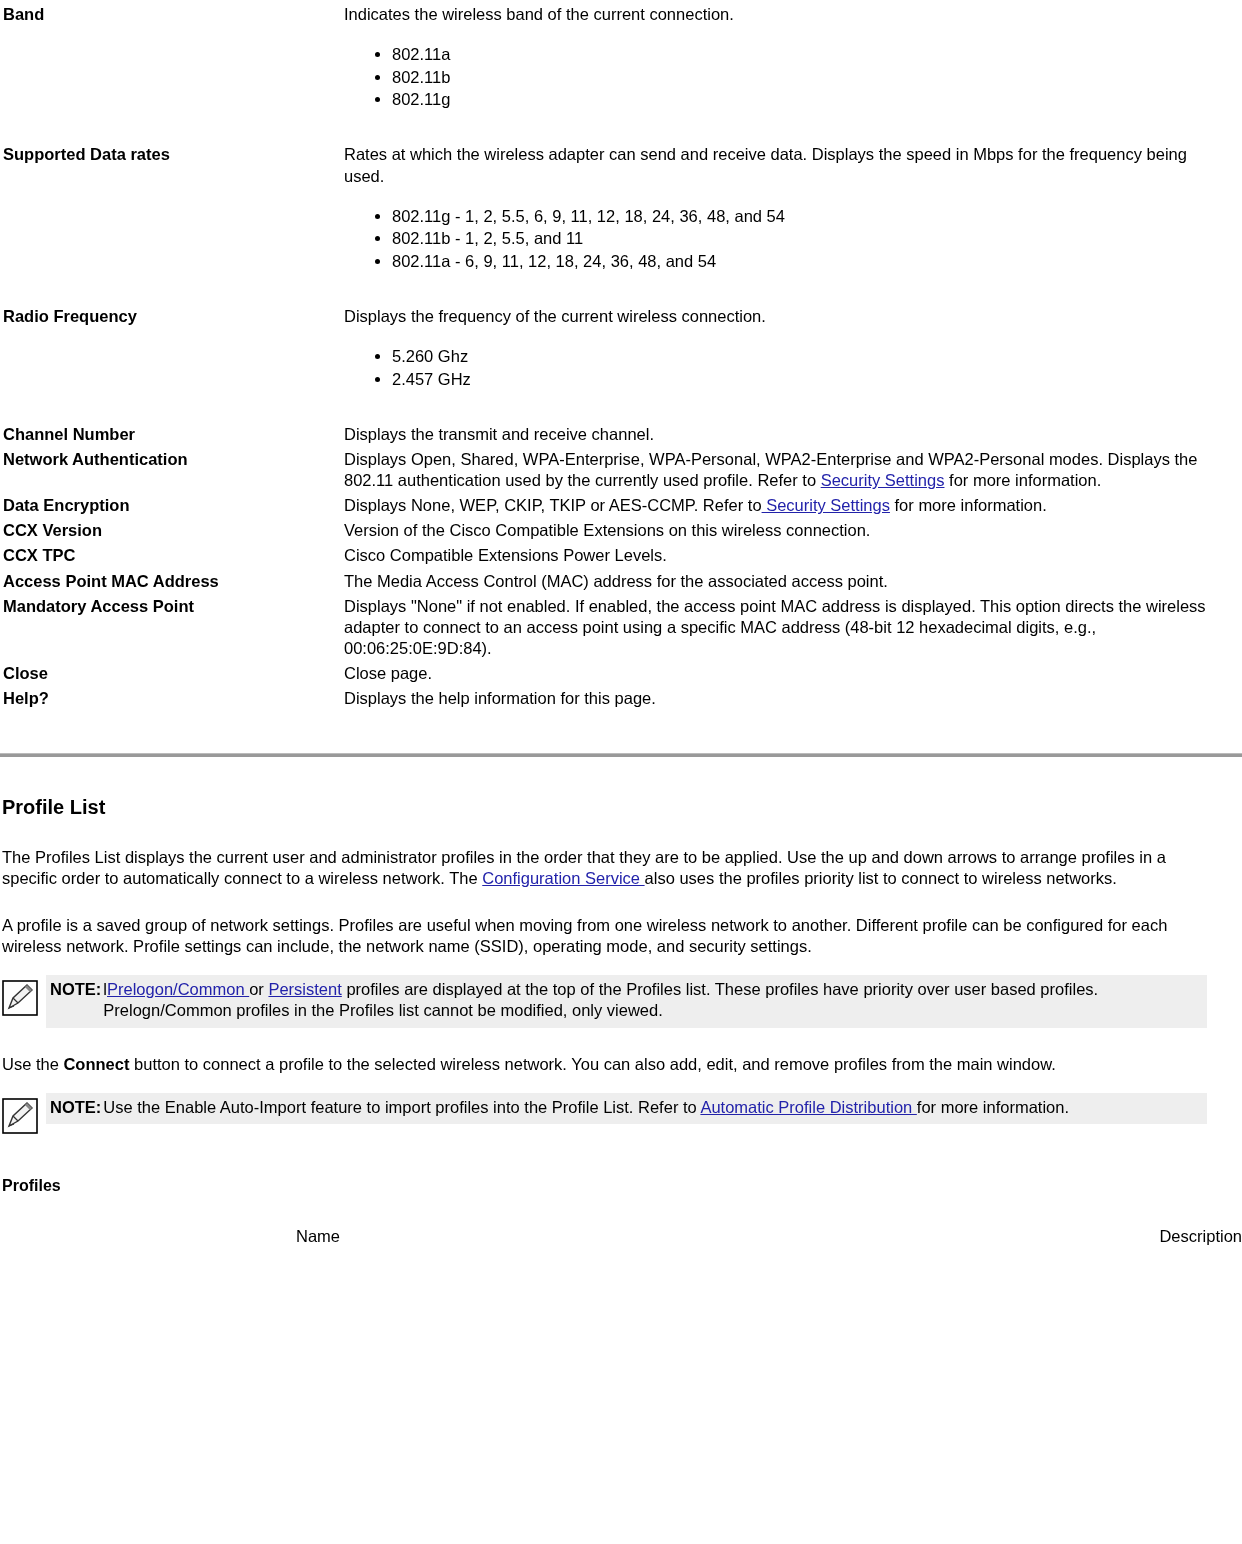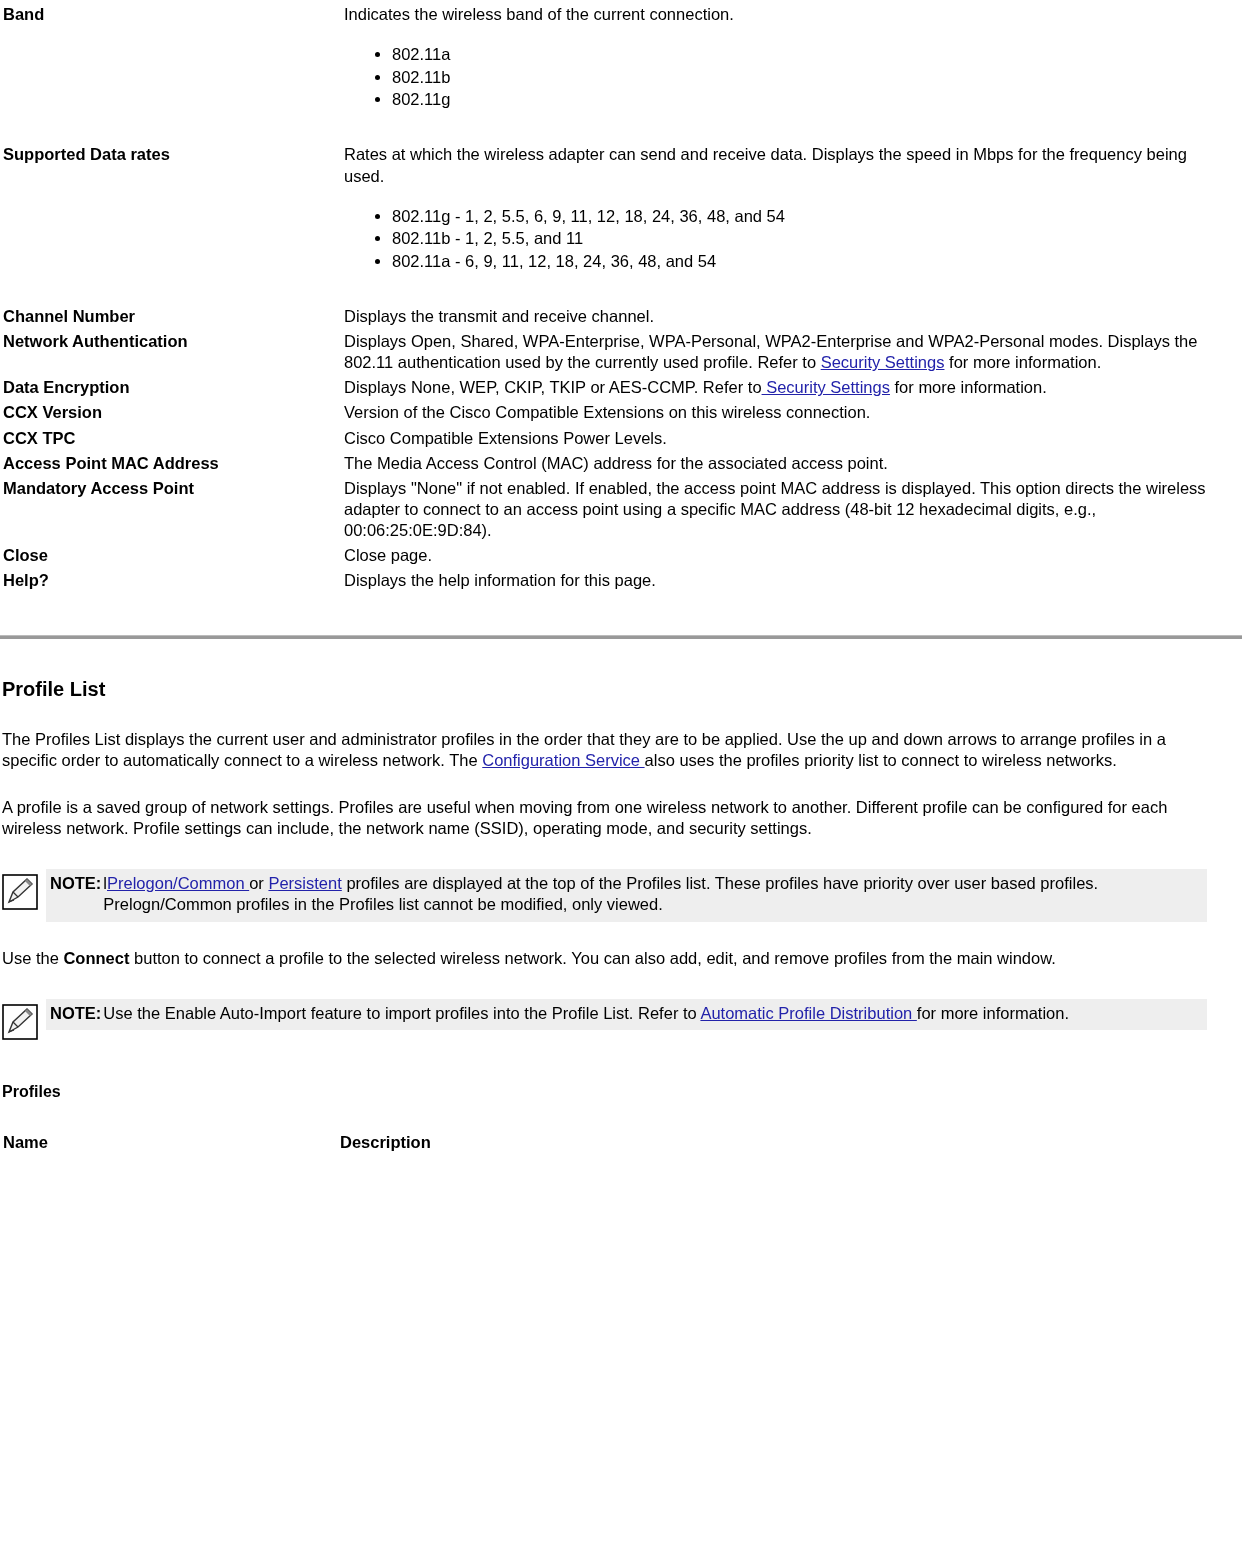--- a/index.html
+++ b/index.html
@@ -77,21 +77,21 @@
     font-weight: bold;
     margin: 34px 0 0 0;
     padding: 0 0 0 2px;
   }
   p.body {
     margin: 26px 0 0 0;
     padding: 0 30px 0 2px;
   }
   
   .note {
-    margin: 30px 0 0 0;
+    margin: 18px 0 0 0;
     width: 1207px;
     display: flex;
     align-items: flex-start;
   }
   .note-icon {
     width: 46px;
     flex: 0 0 46px;
     padding-top: 2px;
   }
   .note-body {
@@ -111,21 +111,22 @@
   
   .profiles-head {
     width: 1242px;
     border-collapse: collapse;
     table-layout: fixed;
     margin-top: 30px;
   }
   .profiles-head td {
     vertical-align: top;
     padding: 0;
-    font-weight: bold;
+    font-weight: normal;
+    text-align: right;
   }
   .ph-name { width: 337px; padding-left: 3px !important; }
 </style>
 </head>
 <body>
 
 <div class="page">
 
   <table class="deftable">
     <tbody>
@@ -151,20 +152,32 @@
         <td class="col-desc">
           <p class="desc-p">Rates at which the wireless adapter can send and receive data. Displays the speed in Mbps for the frequency being used.</p>
           <ul class="bullets">
             <li>802.11g - 1, 2, 5.5, 6, 9, 11, 12, 18, 24, 36, 48, and 54</li>
             <li>802.11b - 1, 2, 5.5, and 11</li>
             <li>802.11a - 6, 9, 11, 12, 18, 24, 36, 48, and 54</li>
           </ul>
         </td>
       </tr>
 
+      <tr>
+        <td class="col-term">
+          <span>Radio Frequency</span>
+        </td>
+        <td class="col-desc">
+          <p class="desc-p">Displays the frequency of the current wireless connection.</p>
+          <ul class="bullets">
+            <li>5.260 Ghz</li>
+            <li>2.457 GHz</li>
+          </ul>
+        </td>
+      </tr>
 
       <tr class="tight">
         <td class="col-term">
           <span>Channel Number</span>
         </td>
         <td class="col-desc">
           <p class="desc-p">Displays the transmit and receive channel.</p>
         </td>
       </tr>
 

